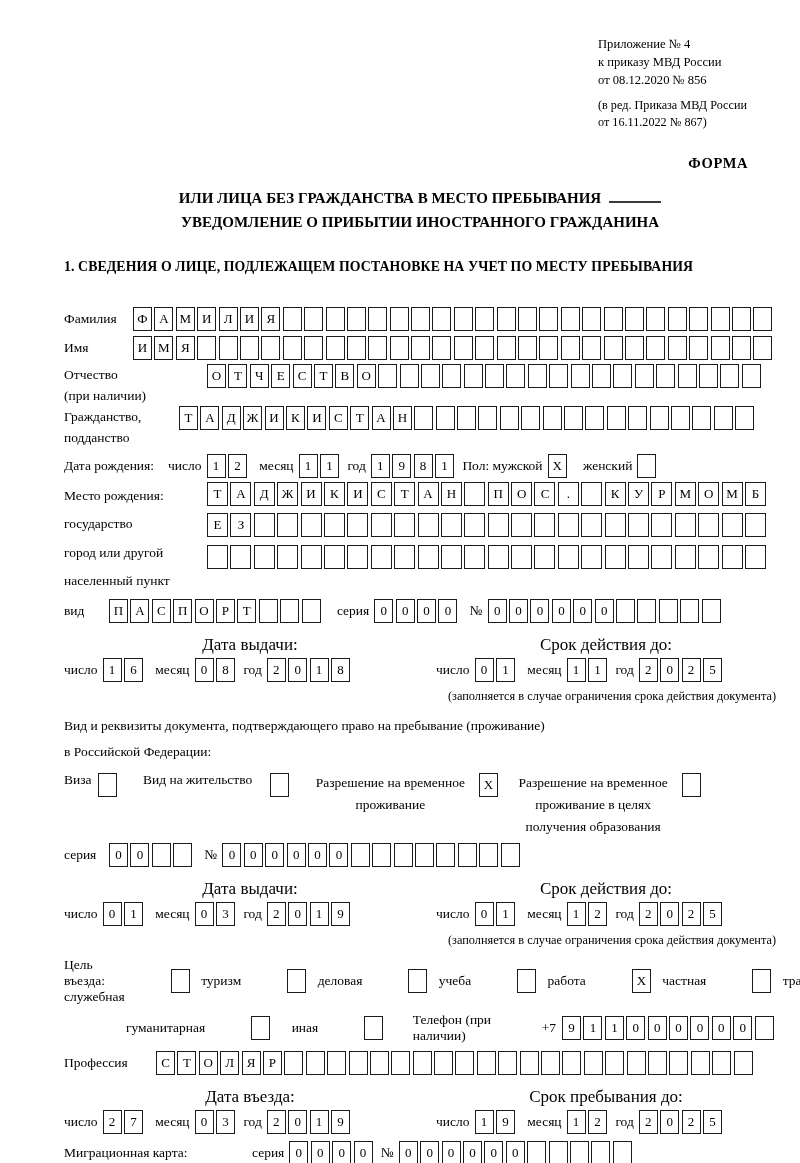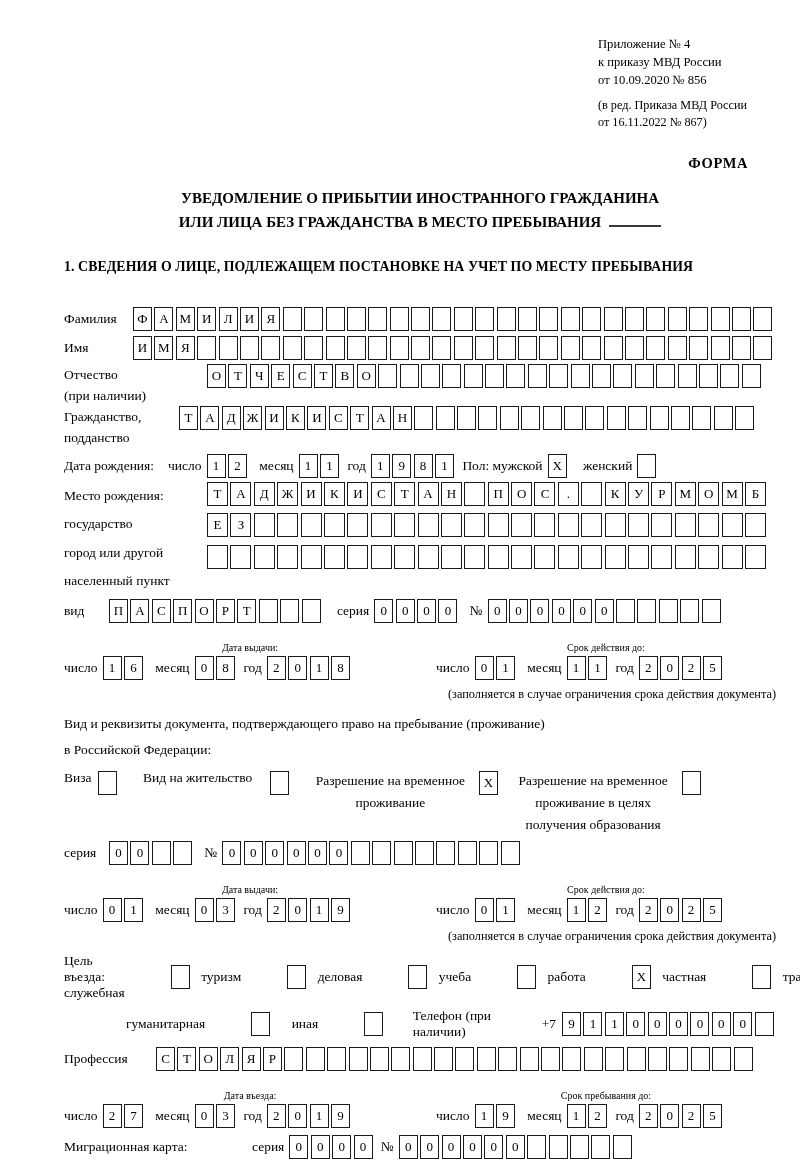--- a/index.html
+++ b/index.html
@@ -37,21 +37,21 @@
 
   .stack > .cells { margin-bottom:7.5px; }
   .stack > .cells:last-child { margin-bottom:0; }
 
   .mini { margin:0 5px 0 0; }
   .gap10 { margin-left:10px; } .gap14 { margin-left:14px; } .gap18 { margin-left:18px; }
   .gap24 { margin-left:24px; } .gap6 { margin-left:6px; }
 
   .center-bold { text-align:center; font-weight:700; font-size:13.5px; margin-top:7px; }
 
-  .dcap-row { display:flex; font-size:10px; margin-top:19px; }
+  .dcap-row { display:flex; font-size:17px; margin-top:12px; }
   .dcap-left { width:372px; text-align:center; }
   .dcap-right { flex:1; text-align:center; }
   .dates-row { display:flex; margin-top:3px; font-size:13.5px; }
   .dcol-left { width:372px; display:flex; align-items:center; }
   .dcol-right { display:flex; align-items:center; }
   .note-right { text-align:right; font-size:12.3px; margin-top:7px; }
 
   .para { font-size:13.5px; line-height:1.95; margin-top:9px; }
 
   .visa-row { display:flex; align-items:flex-start; margin-top:7px; font-size:13.5px; }
@@ -63,33 +63,33 @@
   .pair .cells { margin-left:6px; }
 </style>
 </head>
 <body>
 
 <div class="page">
 
   <div class="appendix">
     <div>Приложение № 4</div>
     <div>к приказу МВД России</div>
-    <div>от 10.09.2020 № 856</div>
+    <div>от 08.12.2020 № 856</div>
     <div class="appendix-amend">
       <div>(в ред. Приказа МВД России</div>
       <div>от 16.11.2022 № 867)</div>
     </div>
   </div>
   <div class="forma">ФОРМА</div>
 
   <div class="title">
-    <div>УВЕДОМЛЕНИЕ О ПРИБЫТИИ ИНОСТРАННОГО ГРАЖДАНИНА</div>
     <div>
       <span>ИЛИ ЛИЦА БЕЗ ГРАЖДАНСТВА В МЕСТО ПРЕБЫВАНИЯ</span><span class="blank-line"></span>
     </div>
+    <div>УВЕДОМЛЕНИЕ О ПРИБЫТИИ ИНОСТРАННОГО ГРАЖДАНИНА</div>
   </div>
 
   <div class="section-heading">1. СВЕДЕНИЯ О ЛИЦЕ, ПОДЛЕЖАЩЕМ ПОСТАНОВКЕ НА УЧЕТ ПО МЕСТУ ПРЕБЫВАНИЯ</div>
 
   <div class="frow" style="margin-top:32px;">
     <span class="lbl w69">Фамилия</span>
     <span class="cells">
         <span class="cell">Ф</span>
         <span class="cell">А</span>
         <span class="cell">М</span>

